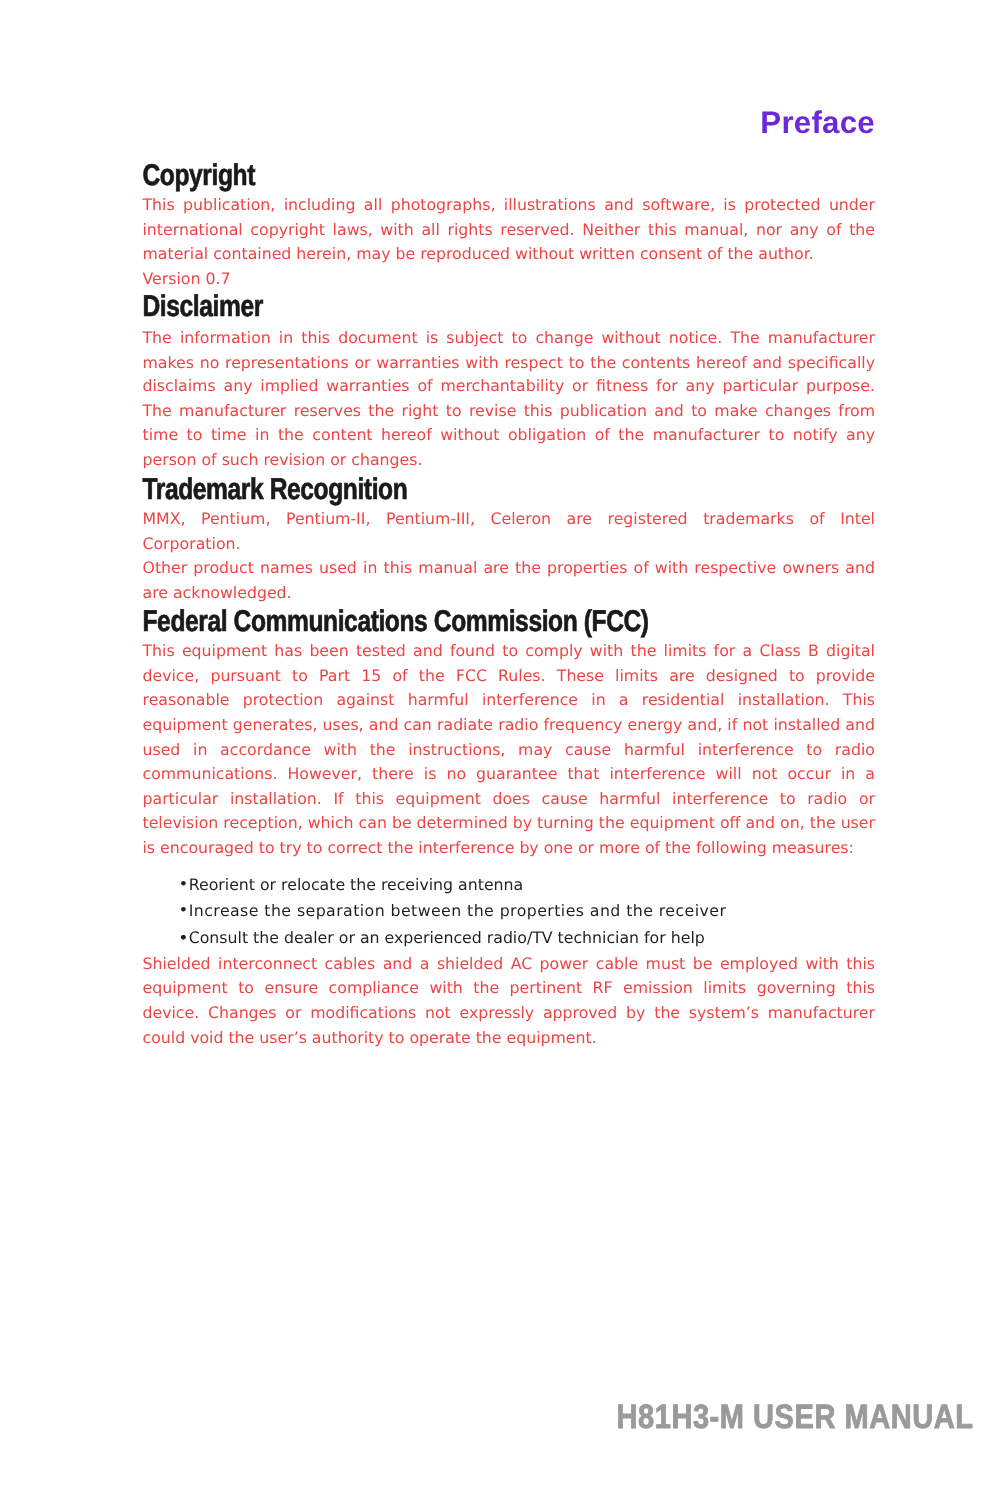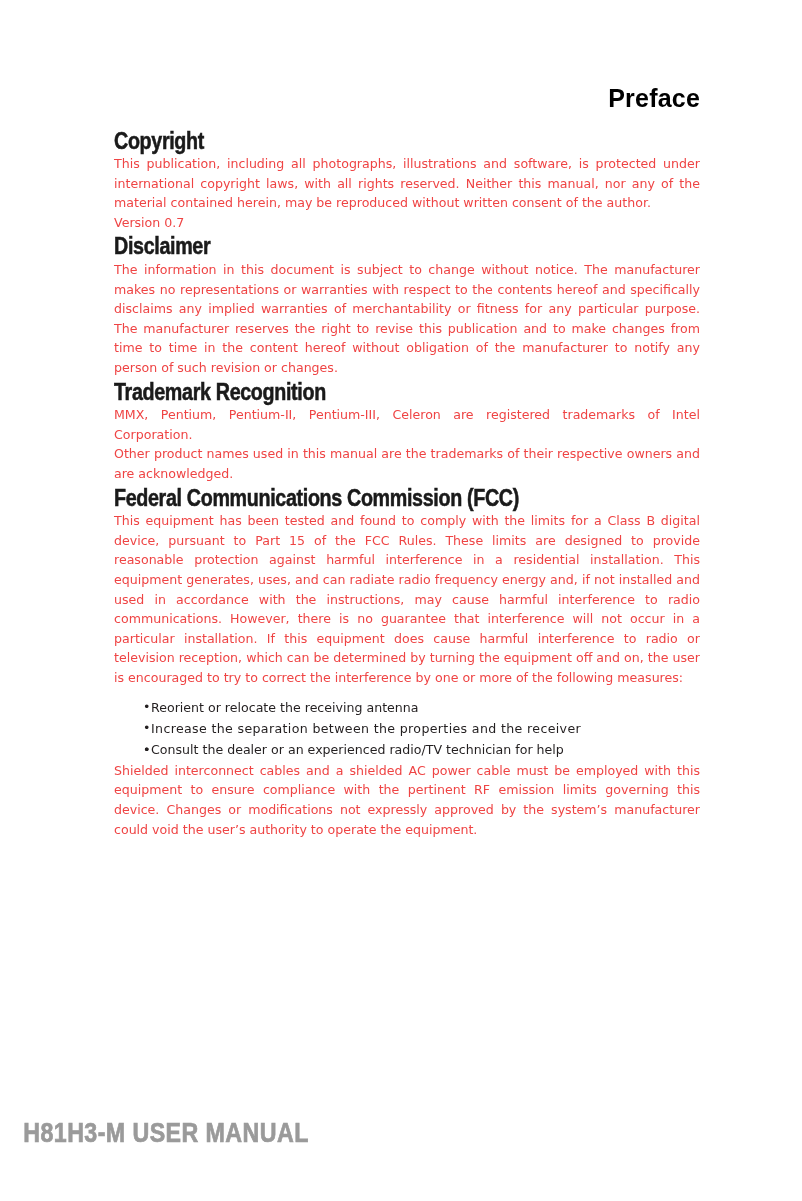--- a/index.html
+++ b/index.html
@@ -25,21 +25,21 @@
     position: absolute;
     left: 114px;
     top: 85px;
     width: 586px;
   }
   .page-title {
     text-align: right;
     font-family: "Liberation Sans", sans-serif;
     font-weight: bold;
     font-size: 25px;
-    color: #000000;
+    color: #6d28d9;
     letter-spacing: 0.2px;
     margin: 0 0 14px 0;
     line-height: 1.1;
   }
   h2.section-heading {
     font-family: "Liberation Sans Narrow", "Liberation Sans", sans-serif;
     font-weight: bold;
     font-size: 24px;
     color: #1a1a1a;
     margin: 0;
@@ -100,21 +100,21 @@
     padding-left: 45px;
     letter-spacing: 0.45px;
   }
   .wide-space { letter-spacing: 0.35px; }
 
   .footer {
     position: absolute;
     left: 0;
     top: 1118px;
     width: 802px;
-    text-align: left;
+    text-align: right;
   }
   .footer-text {
     display: inline-block;
     font-family: "Liberation Sans Narrow", "Liberation Sans", sans-serif;
     font-weight: bold;
     font-size: 27px;
     color: #9a9a9a;
     letter-spacing: 0.5px;
     transform: scaleX(0.86);
     -webkit-text-stroke: 0.7px #9a9a9a;
@@ -131,21 +131,21 @@
 
     <h2 class="section-heading h-copyright">Copyright</h2>
     <p class="body-text gap-1">This publication, including all photographs, illustrations and software, is protected under international copyright laws, with all rights reserved. Neither this manual, nor any of the material contained herein, may be reproduced without written consent of the author.</p>
     <p class="body-text gap-2 no-just">Version 0.7</p>
 
     <h2 class="section-heading h-disclaimer">Disclaimer</h2>
     <p class="body-text gap-3">The information in this document is subject to change without notice. The manufacturer makes no representations or warranties with respect to the contents hereof and specifically disclaims any implied warranties of merchantability or fitness for any particular purpose. The manufacturer reserves the right to revise this publication and to make changes from time to time in the content hereof without obligation of the manufacturer to notify any person of such revision or changes.</p>
 
     <h2 class="section-heading h-trademark">Trademark Recognition</h2>
     <p class="body-text gap-4">MMX, Pentium, Pentium-II, Pentium-III, Celeron are registered trademarks of Intel Corporation.</p>
-    <p class="body-text gap-4">Other product names used in this manual are the trademarks of their respective owners and are acknowledged.</p>
+    <p class="body-text gap-4">Other product names used in this manual are the properties of with respective owners and are acknowledged.</p>
 
     <h2 class="section-heading h-fcc">Federal Communications Commission (FCC)</h2>
     <p class="body-text gap-5">This equipment has been tested and found to comply with the limits for a Class B digital device, pursuant to Part 15 of the FCC Rules. These limits are designed to provide reasonable protection against harmful interference in a residential installation. This equipment generates, uses, and can radiate radio frequency energy and, if not installed and used in accordance with the instructions, may cause harmful interference to radio communications. However, there is no guarantee that interference will not occur in a particular installation. If this equipment does cause harmful interference to radio or television reception, which can be determined by turning the equipment off and on, the user is encouraged to try to correct the interference by one or more of the following measures:</p>
 
     <ul class="measure-list">
       <li>
         <span class="bullet">•</span>
         <span>Reorient or relocate the receiving antenna</span>
       </li>
       <li>

